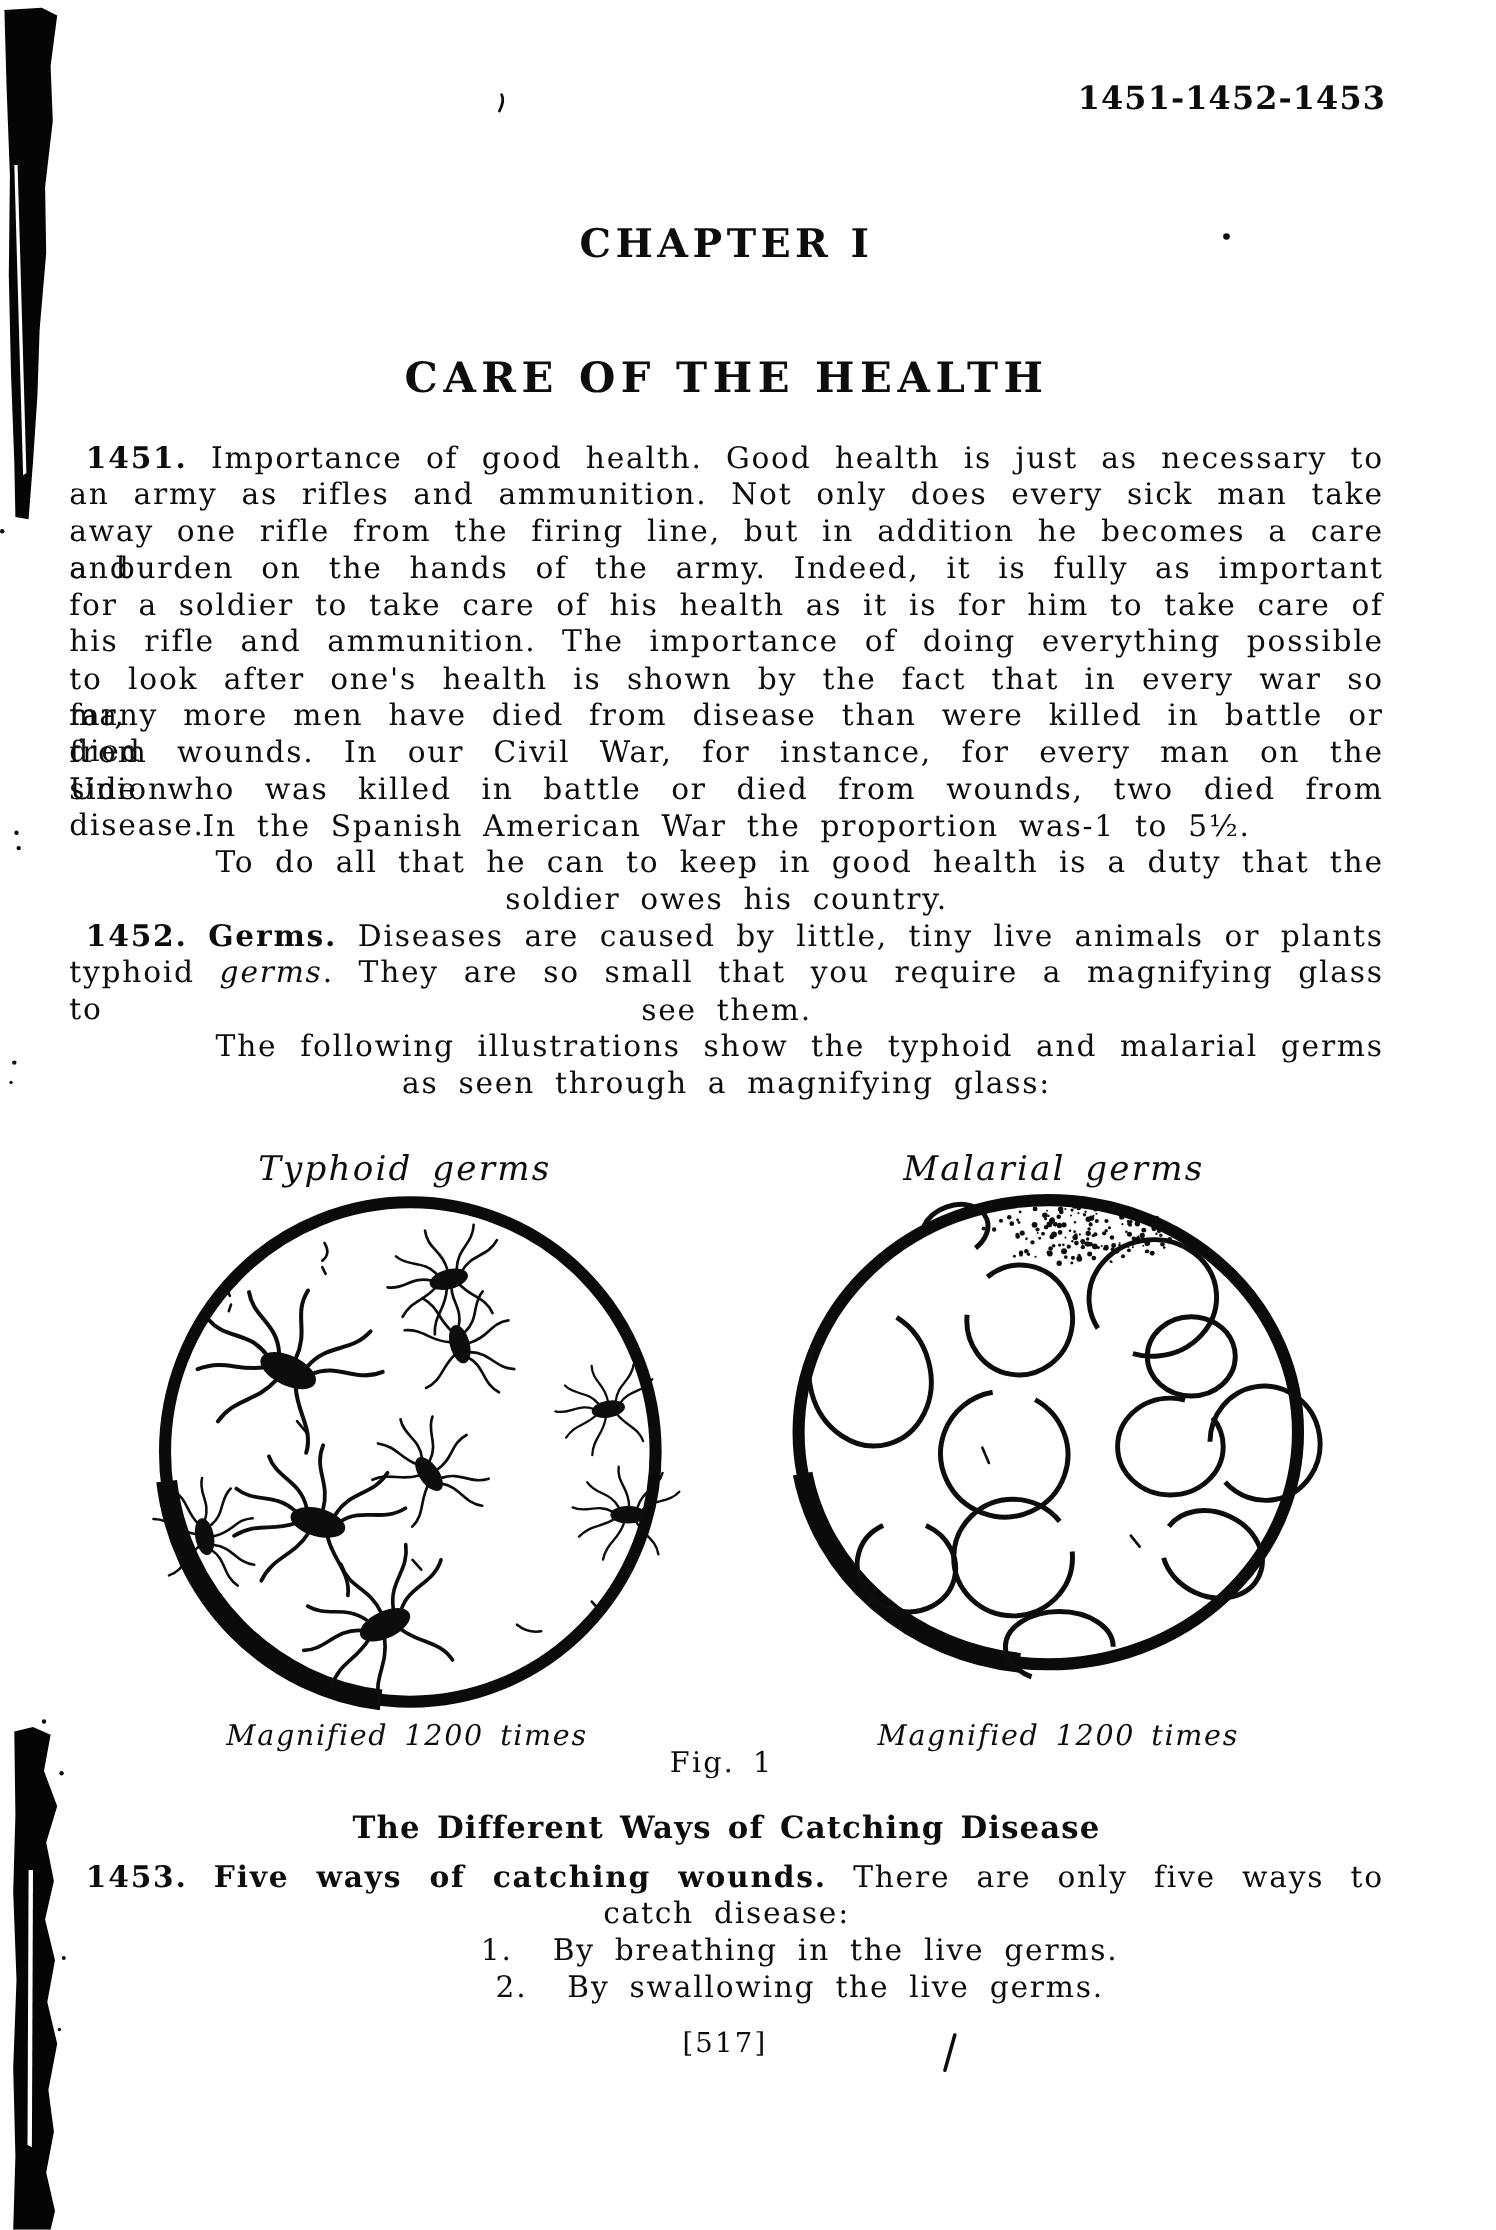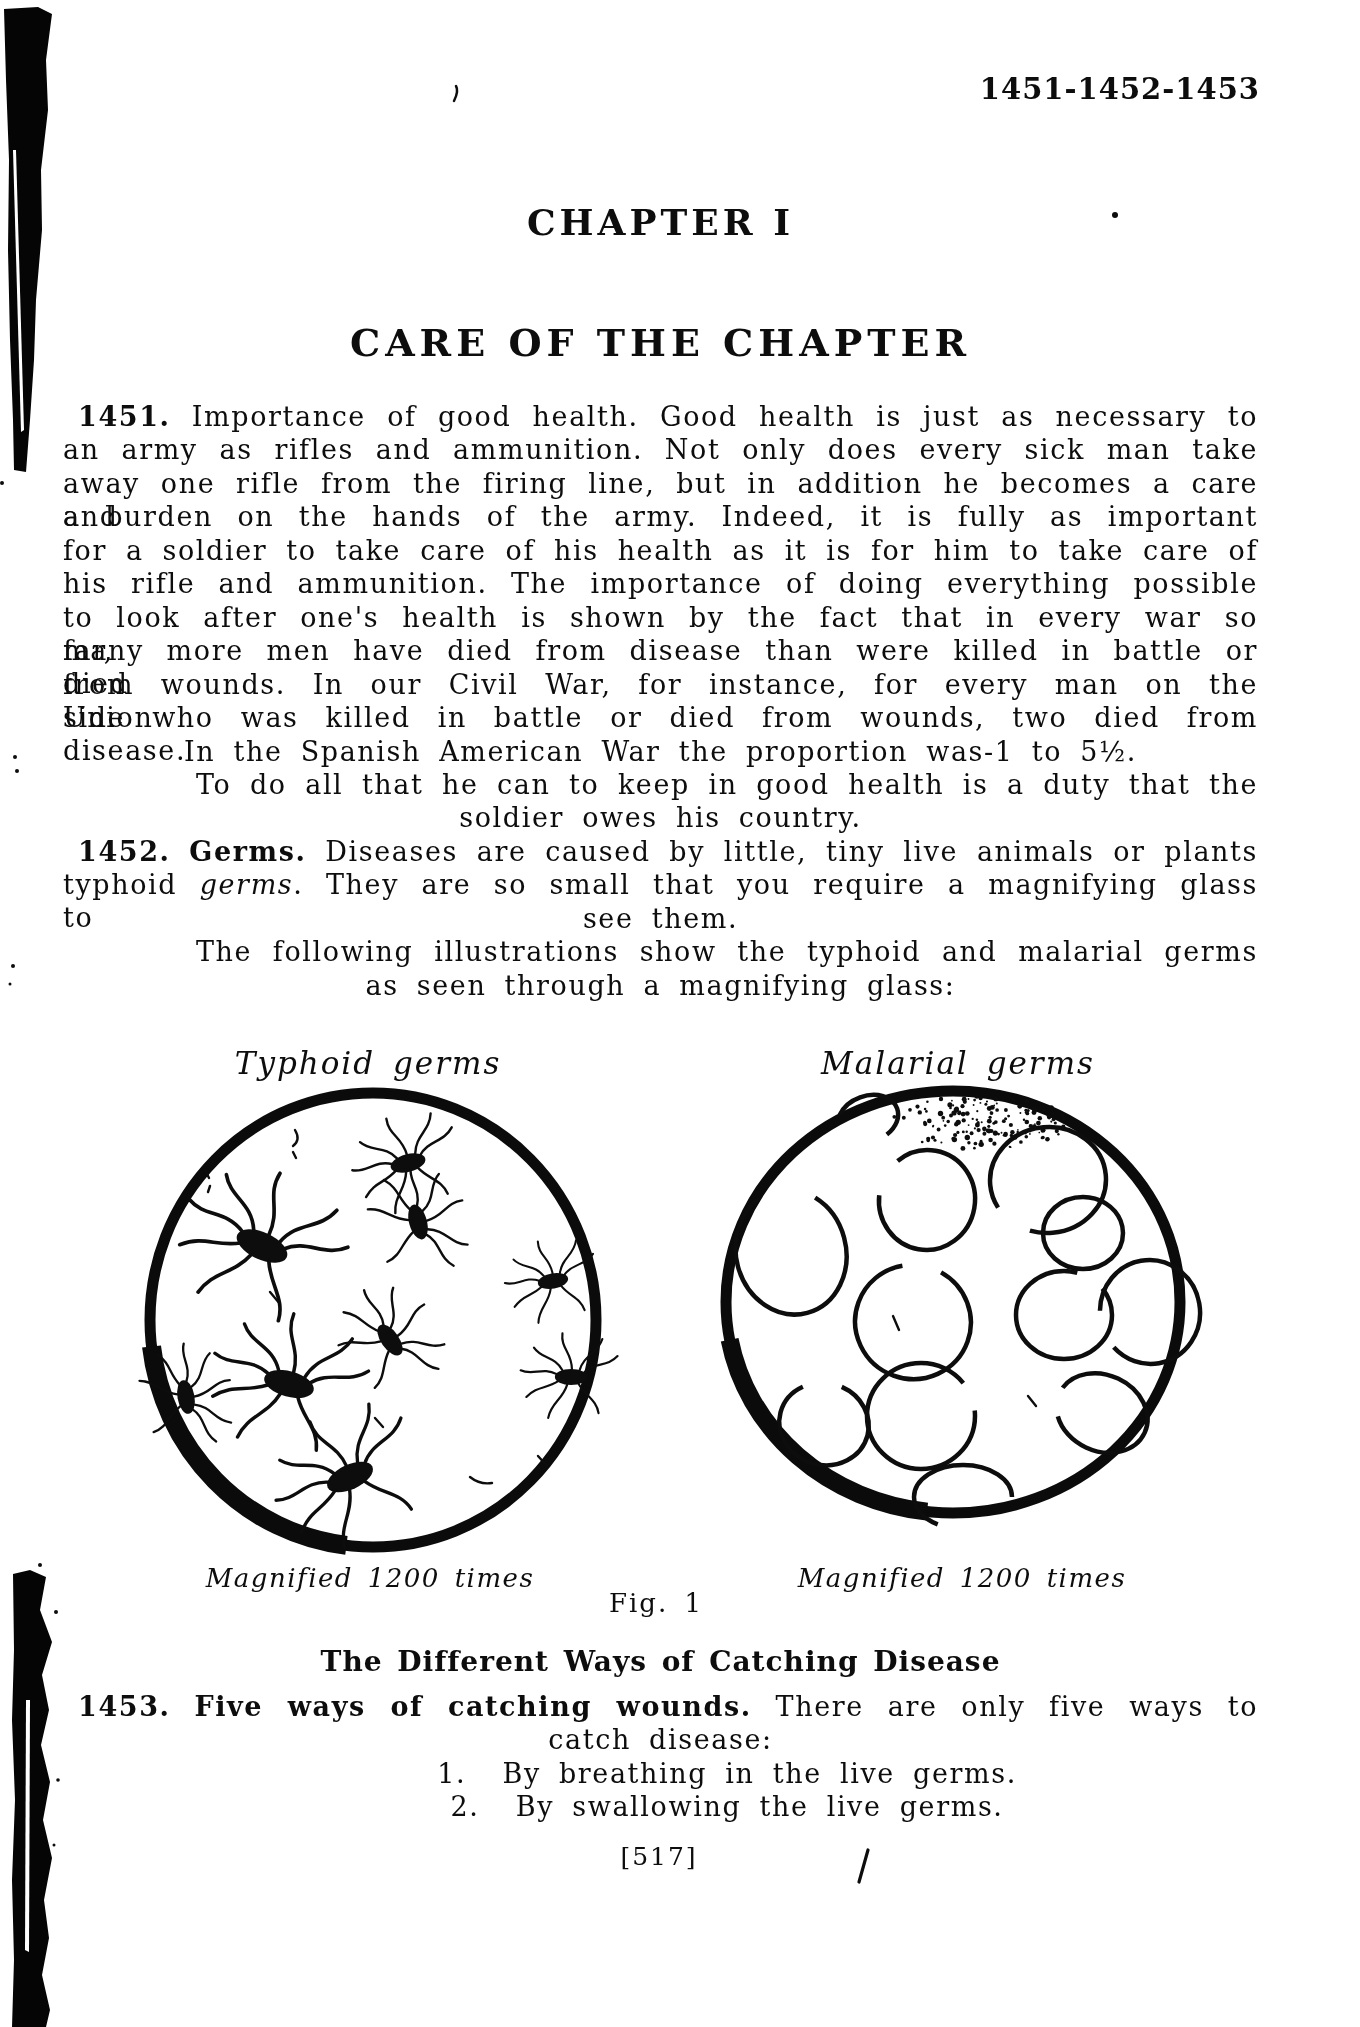--- a/index.html
+++ b/index.html
@@ -297,21 +297,21 @@
   <g stroke="#0d0d0d" stroke-width="2.4" fill="none" stroke-linecap="round">
     <path d="M893,1316 l6,14"></path>
       <path d="M1028,1396 l8,10"></path>
   </g>
 </svg>
 
 <div class="txt hdrnum">1451-1452-1453</div>
 
 <div class="txt chapter">CHAPTER I</div>
 
-<div class="txt care">CARE OF THE CHAPTER</div>
+<div class="txt care">CARE OF THE HEALTH</div>
 
 <div id="text-layer">
     <div class="line j" style="top: 400px; padding-left: 15px;"><span style="font-weight: bold;">1451.</span><span> </span><span style="font-weight: normal;">Importance of good health.</span><span> Good health is just as necessary to</span></div>
     <div class="line j" style="top: 433px;"><span>an army as rifles and ammunition. Not only does every sick man take</span></div>
     <div class="line j" style="top: 467px;"><span>away one rifle from the firing line, but in addition he becomes a care and</span></div>
     <div class="line j" style="top: 500px;"><span>a burden on the hands of the army. Indeed, it is fully as important</span></div>
     <div class="line j" style="top: 534px;"><span>for a soldier to take care of his health as it is for him to take care of</span></div>
     <div class="line j" style="top: 567px;"><span>his rifle and ammunition. The importance of doing everything possible</span></div>
     <div class="line j" style="top: 601px;"><span>to look after one's health is shown by the fact that in every war so far,</span></div>
     <div class="line j" style="top: 634px;"><span>many more men have died from disease than were killed in battle or died</span></div>

